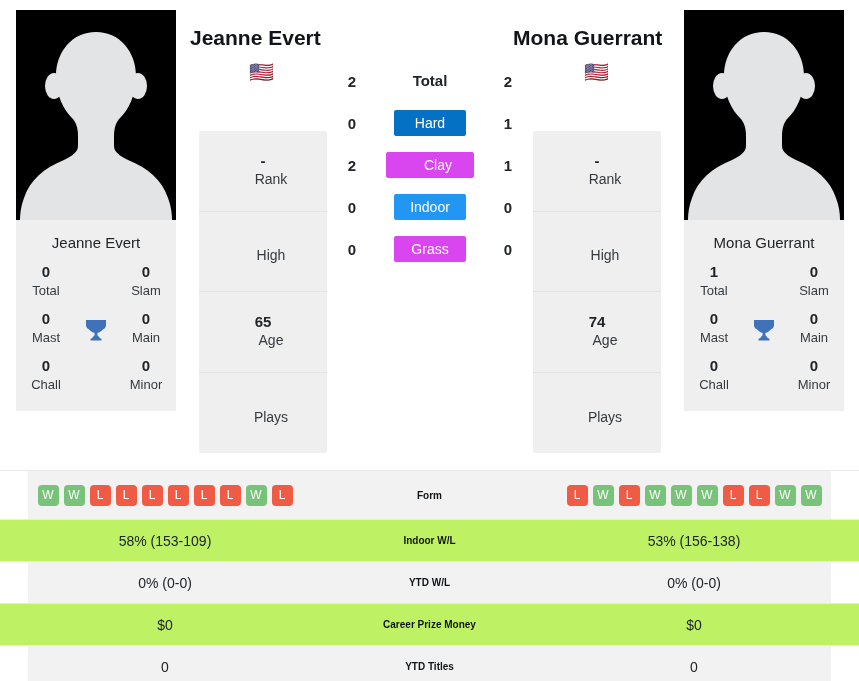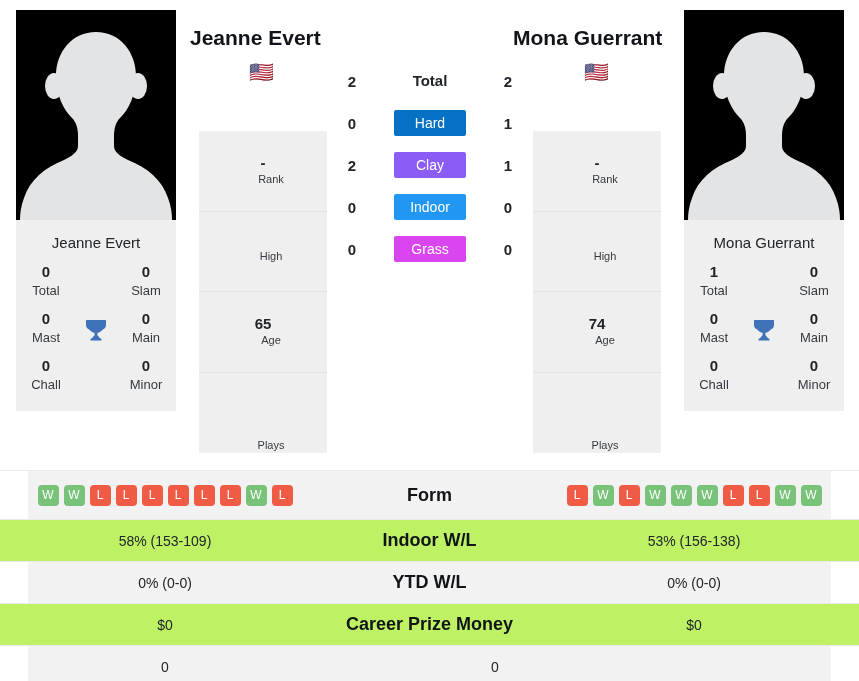--- a/index.html
+++ b/index.html
@@ -101,30 +101,30 @@
   .info-card.right { left: 533px; }
   .info-row {
     height: 80.5px;
     box-sizing: border-box;
     border-bottom: 1px solid #e3e3e3;
     display: flex;
     flex-direction: column;
     align-items: center;
     justify-content: center;
   }
-  .info-row:last-child { border-bottom: none; justify-content: flex-end; }
+  .info-row:last-child { border-bottom: none; }
   .info-row .iv {
     font-size: 15px;
     font-weight: bold;
     color: #212529;
     line-height: 1.25;
     min-height: 10px;
   }
   .info-row .il {
-    font-size: 11px;
+    font-size: 14px;
     color: #343a40;
     line-height: 1.4;
     margin-left: 16px;
   }
 
   
   .player-title {
     position: absolute;
     top: 26px;
     font-size: 21px;
@@ -215,21 +215,21 @@
     position: relative;
     z-index: 2;
     font-size: 14px;
     color: #212529;
     text-align: center;
   }
   .cmp-cell.side { width: 330px; }
   .cmp-cell.mid  {
     width: 199px;
     font-weight: bold;
-    font-size: 18px;
+    font-size: 10px;
     color: #111418;
   }
   .form-strip {
     display: flex;
     gap: 5px;
     justify-content: center;
     align-items: center;
   }
   .wl {
     width: 21px;
@@ -418,21 +418,21 @@
           <div class="badge plain">Total</div>
           <div class="sc">2</div>
         </div>
         <div class="srow">
           <div class="sc">0</div>
           <div class="badge" style="background: rgb(5, 113, 196);">Hard</div>
           <div class="sc">1</div>
         </div>
         <div class="srow">
           <div class="sc">2</div>
-          <div class="badge" style="background: #8b5cf6;">Clay</div>
+          <div class="badge" style="background: #d946ef; padding-left: 16px;">Clay</div>
           <div class="sc">1</div>
         </div>
         <div class="srow">
           <div class="sc">0</div>
           <div class="badge" style="background: rgb(33, 150, 243);">Indoor</div>
           <div class="sc">0</div>
         </div>
         <div class="srow">
           <div class="sc">0</div>
           <div class="badge" style="background: #d946ef;">Grass</div>
@@ -484,17 +484,18 @@
         <div class="cmp-cell mid">YTD W/L</div>
         <div class="cmp-cell side">0% (0-0)</div>
       </div>
       <div class="cmp-row">
         <div class="cmp-cell side">$0</div>
         <div class="cmp-cell mid">Career Prize Money</div>
         <div class="cmp-cell side">$0</div>
       </div>
       <div class="cmp-row alt">
         <div class="cmp-cell side">0</div>
+        <div class="cmp-cell mid">YTD Titles</div>
         <div class="cmp-cell side">0</div>
       </div>
     </div>
 
 </div>
 
 </body></html>

